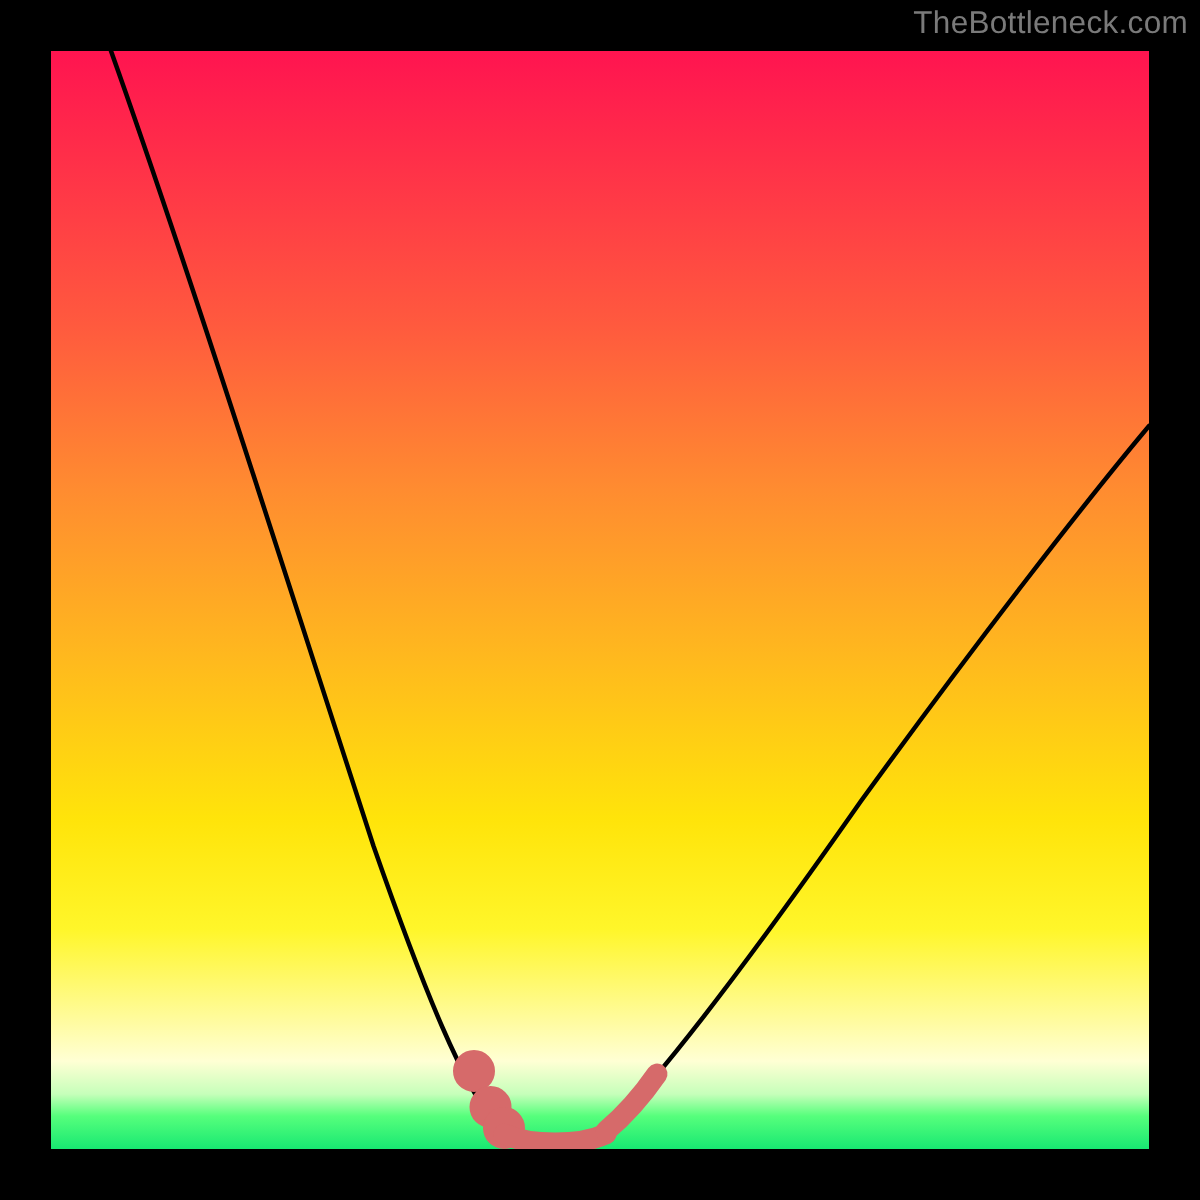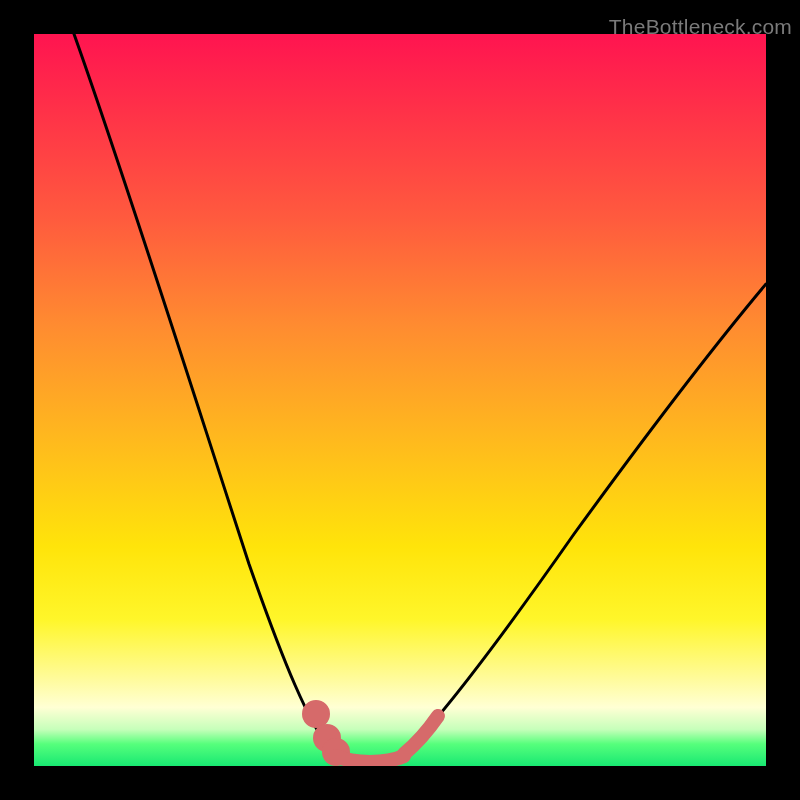--- a/index.html
+++ b/index.html
@@ -37,21 +37,21 @@
       #fff62a 80%,
       #fffb9a 88%,
       #ffffd4 92%,
       #c6ffba 95%,
       #56ff7c 97%,
       #18e872 100%
     );
   }
   .watermark {
     position: absolute;
-    top: 15px;
+    top: 4px;
     right: 8px;
     color: #7a7a7a;
     font-size: 21px;
     font-weight: 400;
     letter-spacing: 0.2px;
     user-select: none;
   }
   svg.curve {
     position: absolute;
     top: 0;

